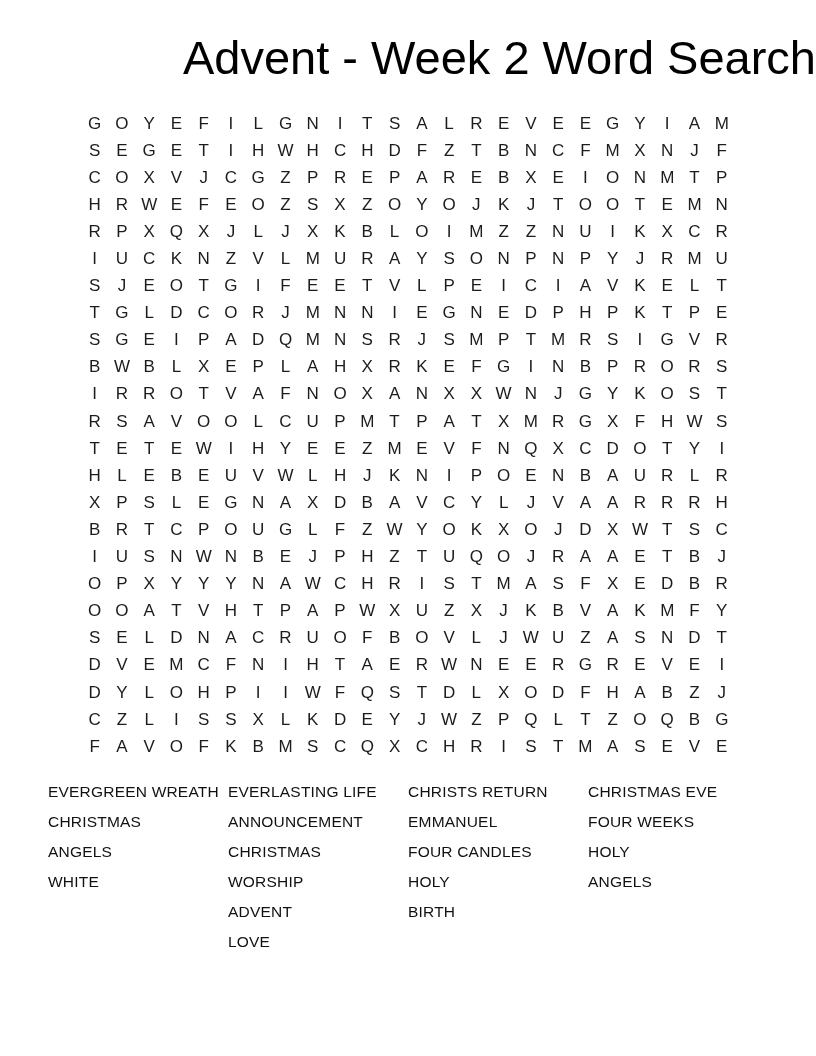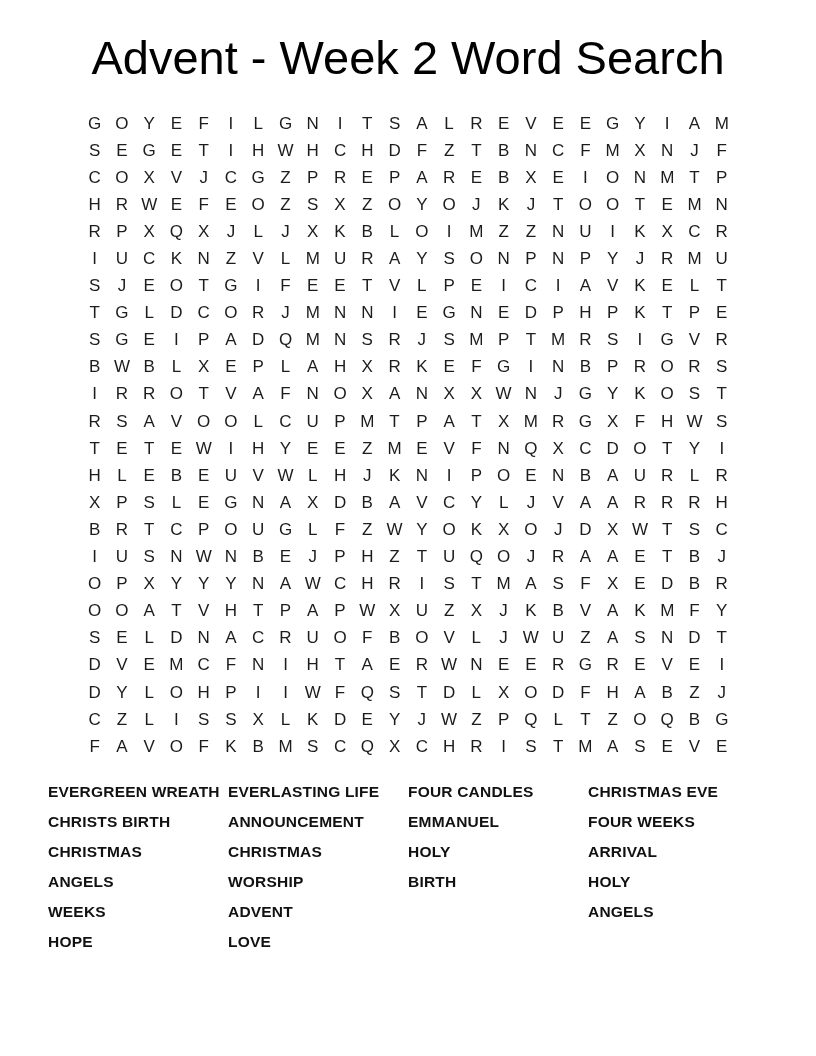--- a/index.html
+++ b/index.html
@@ -15,21 +15,21 @@
     font-family: "Liberation Sans", sans-serif;
     color: #1a1a1a;
     overflow: hidden;
   }
   .title {
     position: absolute;
     top: 30px;
     left: 0;
     width: 100%;
     margin: 0;
-    text-align: center;
+    text-align: right;
     font-size: 47px;
     font-weight: 500;
     letter-spacing: 0px;
     color: #000000;
     font-family: "Liberation Sans", sans-serif;
   }
   .grid {
     position: absolute;
     left: 81px;
     top: 110px;
@@ -58,21 +58,21 @@
   .word-col {
     width: 180px;
   }
   .word-col:last-child {
     width: auto;
   }
   .word-item {
     height: 30px;
     line-height: 30px;
     font-size: 15.5px;
-    font-weight: 700;
+    font-weight: 400;
     letter-spacing: 0.2px;
     white-space: nowrap;
     color: #111111;
   }
 </style>
 </head>
 <body>
 
 <div class="page">
   <h1 class="title">Advent - Week 2 Word Search</h1>
@@ -698,41 +698,39 @@
         <span class="grid-cell">A</span>
         <span class="grid-cell">S</span>
         <span class="grid-cell">E</span>
         <span class="grid-cell">V</span>
         <span class="grid-cell">E</span>
       </div>
     </div>
   <div class="word-list">
       <div class="word-col">
         <div class="word-item">EVERGREEN WREATH</div>
-        <div class="word-item">CHRISTS BIRTH</div>
         <div class="word-item">CHRISTMAS</div>
         <div class="word-item">ANGELS</div>
-        <div class="word-item">WEEKS</div>
-        <div class="word-item">HOPE</div>
+        <div class="word-item">WHITE</div>
       </div>
       <div class="word-col">
         <div class="word-item">EVERLASTING LIFE</div>
         <div class="word-item">ANNOUNCEMENT</div>
         <div class="word-item">CHRISTMAS</div>
         <div class="word-item">WORSHIP</div>
         <div class="word-item">ADVENT</div>
         <div class="word-item">LOVE</div>
       </div>
       <div class="word-col">
+        <div class="word-item">CHRISTS RETURN</div>
+        <div class="word-item">EMMANUEL</div>
         <div class="word-item">FOUR CANDLES</div>
-        <div class="word-item">EMMANUEL</div>
         <div class="word-item">HOLY</div>
         <div class="word-item">BIRTH</div>
       </div>
       <div class="word-col">
         <div class="word-item">CHRISTMAS EVE</div>
         <div class="word-item">FOUR WEEKS</div>
-        <div class="word-item">ARRIVAL</div>
         <div class="word-item">HOLY</div>
         <div class="word-item">ANGELS</div>
       </div>
     </div>
 </div>
 
 </body></html>

